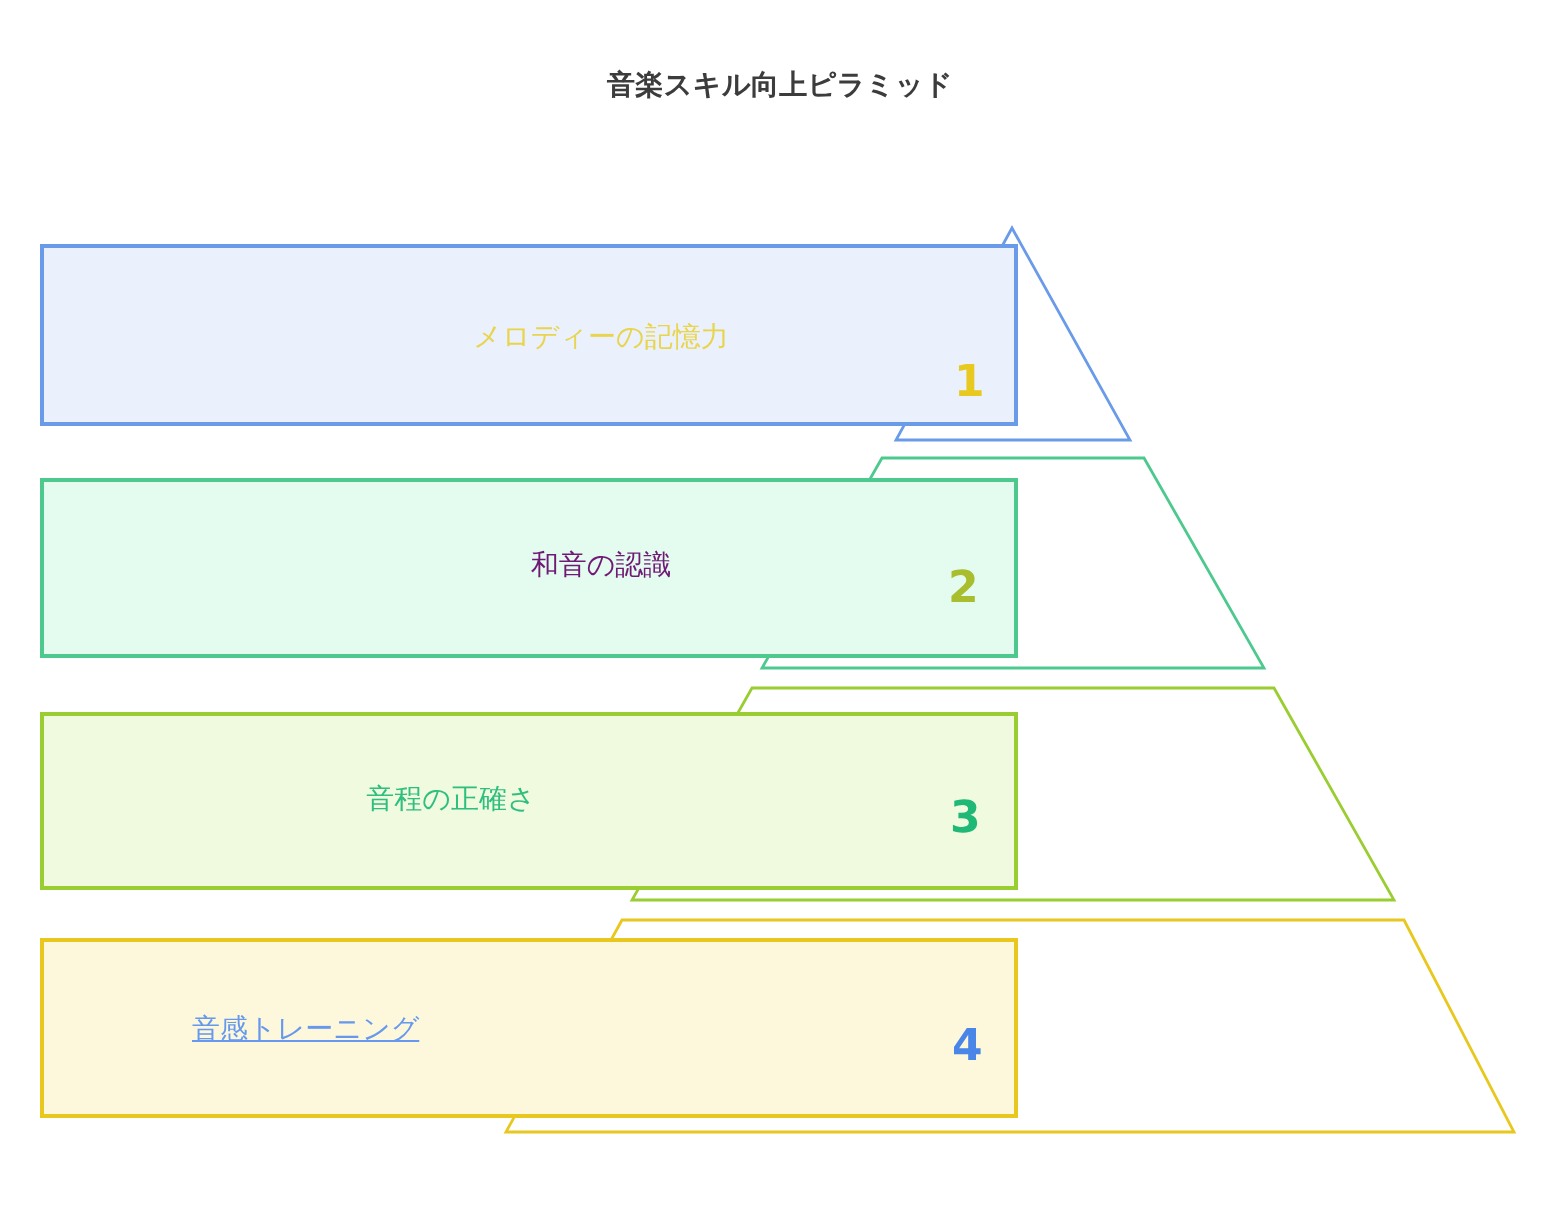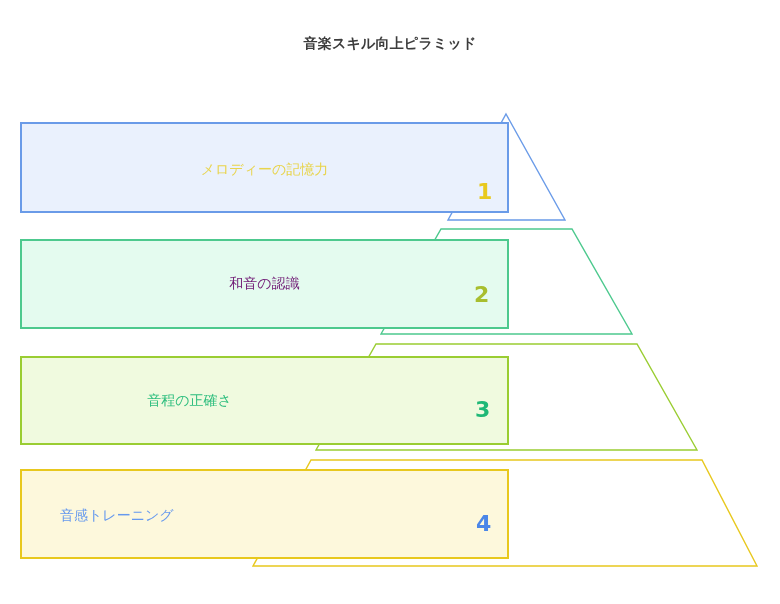--- a/index.html
+++ b/index.html
@@ -50,20 +50,21 @@
     box-sizing: border-box;
     border-width: 2px;
     border-style: solid;
   }
 
   .tier-label {
     position: absolute;
     font-size: 14px;
     line-height: 18px;
     white-space: nowrap;
+    padding-left: 36px;
   }
 
   .tier-number {
     position: absolute;
     font-size: 22px;
     font-weight: bold;
     line-height: 24px;
     white-space: nowrap;
   }
 </style>
@@ -95,16 +96,16 @@
   <div class="tier-label" style="left:20px; top:274px; width:489px; text-align:center; color:#701a75;">和音の認識</div>
   <div class="tier-number" style="left:474px; top:283px; color:#A8BE2E;">2</div>
 
   <div class="tier-box" style="left:20px; top:356px; width:489px; height:89px;
               border-color:#9ACD32; background:#F0FADF;"></div>
   <div class="tier-label" style="left:-55px; top:391px; width:489px; text-align:center; color:#2EBE7E;">音程の正確さ</div>
   <div class="tier-number" style="left:475px; top:398px; color:#1FB877;">3</div>
 
   <div class="tier-box" style="left:20px; top:469px; width:489px; height:90px;
               border-color:#E8C81E; background:#FDF8DC;"></div>
-  <div class="tier-label" style="left:60px; top:506px; text-align:left; color:#6699EE;">音感トレーニング</div>
+  <div class="tier-label" style="left:60px; top:506px; text-align:left; color:#6699EE;text-decoration:underline;">音感トレーニング</div>
   <div class="tier-number" style="left:476px; top:512px; color:#4A86E8;">4</div>
 
 </div>
 
 </body></html>

